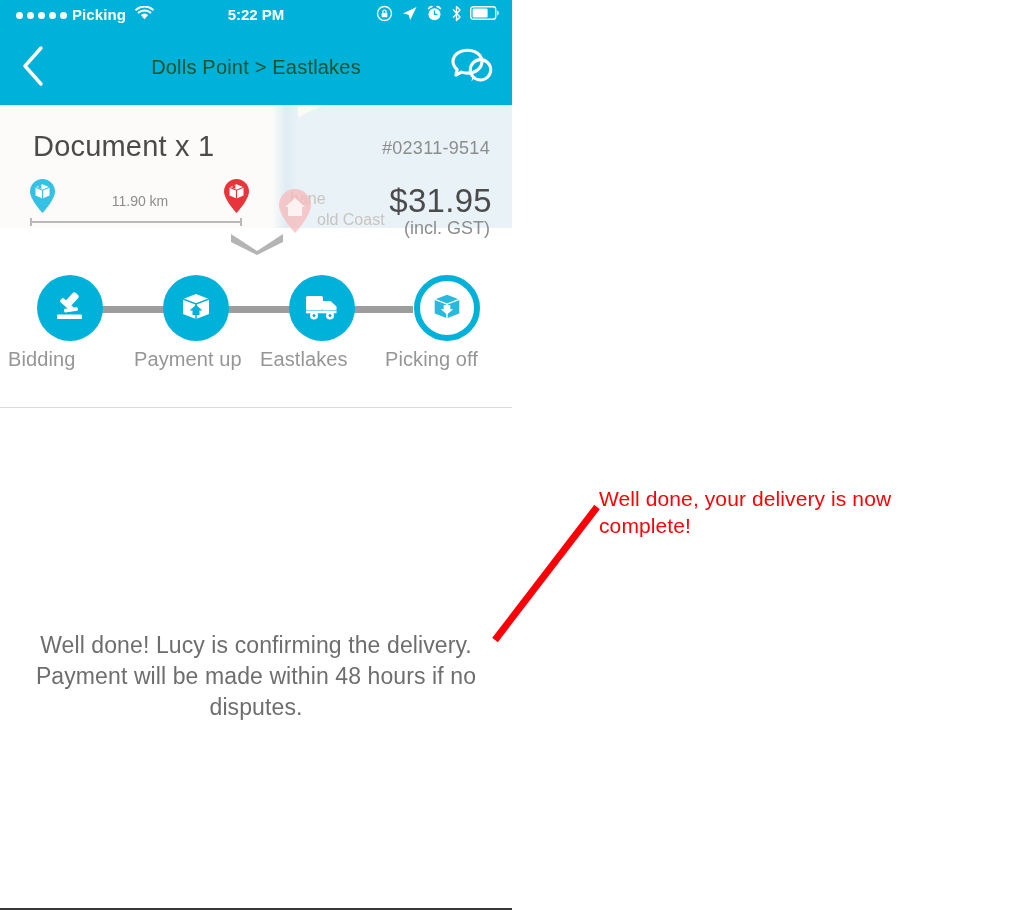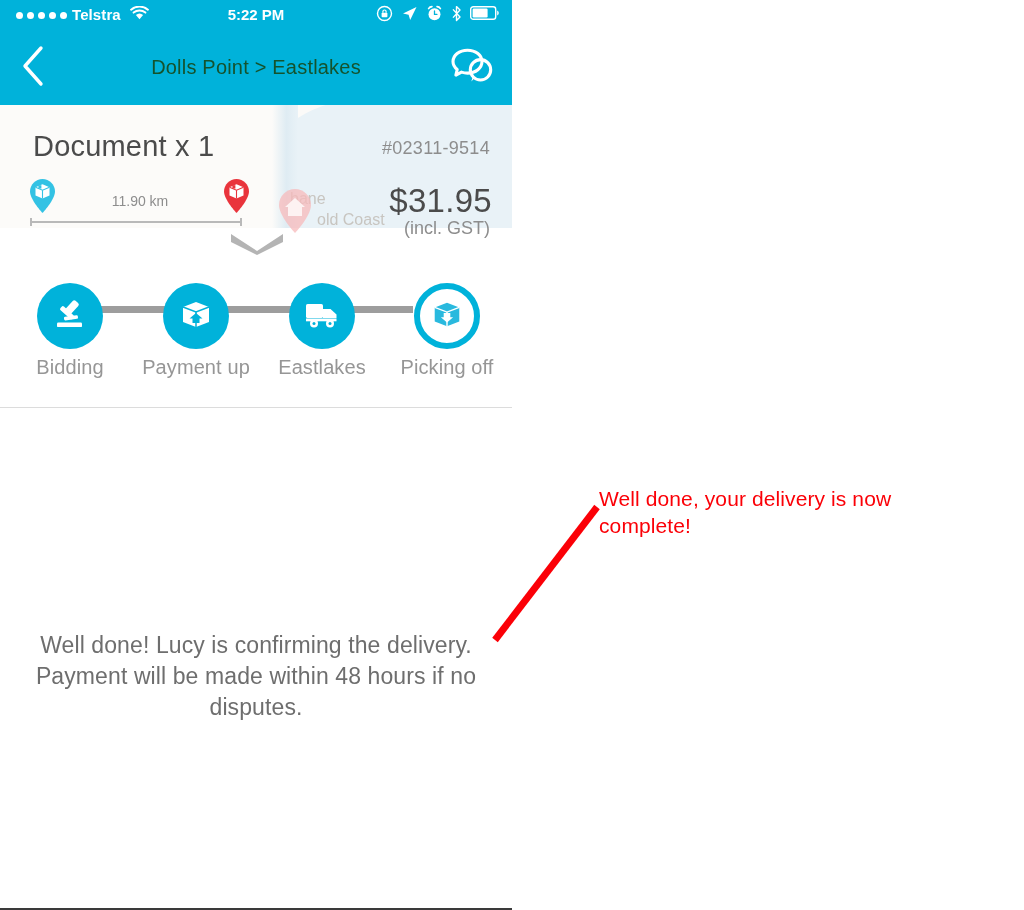--- a/index.html
+++ b/index.html
@@ -125,21 +125,21 @@
   .tracker{
     position:absolute;left:0;top:265px;width:512px;height:110px;
   }
   .track-line{
     position:absolute;top:41px;height:7px;background:#9d9d9d;
   }
   .track-line.a{left:95px;width:80px;}
   .track-line.b{left:218px;width:82px;}
   .track-line.c{left:345px;width:68px;}
   .step{
-    position:absolute;top:8px;width:124px;text-align:center;
+    position:absolute;top:0;width:124px;text-align:left;
   }
   .step.s1{left:8px;} .step.s2{left:134px;} .step.s3{left:260px;} .step.s4{left:385px;}
   .bubble{
     width:66px;height:66px;border-radius:50%;margin:10px auto 0;
     background:#00b2da;display:flex;align-items:center;justify-content:center;
     box-sizing:border-box;cursor:pointer;
   }
   .bubble.active{
     background:#ffffff;border:6px solid #00b2da;
   }
@@ -176,21 +176,21 @@
 
   <div class="statusbar">
     <div class="sb-left">
       <span class="dots">
         <i></i>
           <i></i>
           <i></i>
           <i></i>
           <i></i>
       </span>
-      <span class="carrier">Telstra</span>
+      <span class="carrier">Picking</span>
       <span class="wifi">
         <svg width="19" height="14" viewBox="0 0 19 14">
           <path d="M9.5 13.2 L5.9 8.9 a5.6 5.6 0 0 1 7.2 0 Z" fill="#fff"></path>
           <path d="M3.6 6.6 a9.1 9.1 0 0 1 11.8 0" stroke="#fff" stroke-width="2" fill="none" stroke-linecap="round"></path>
           <path d="M1.1 3.7 a13 13 0 0 1 16.8 0" stroke="#fff" stroke-width="2" fill="none" stroke-linecap="round"></path>
         </svg>
       </span>
     </div>
 
     <div class="sb-center">5:22 PM</div>

